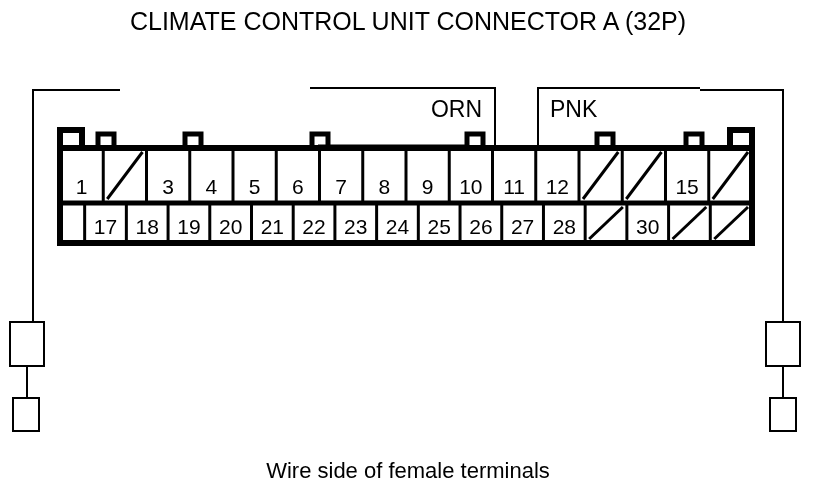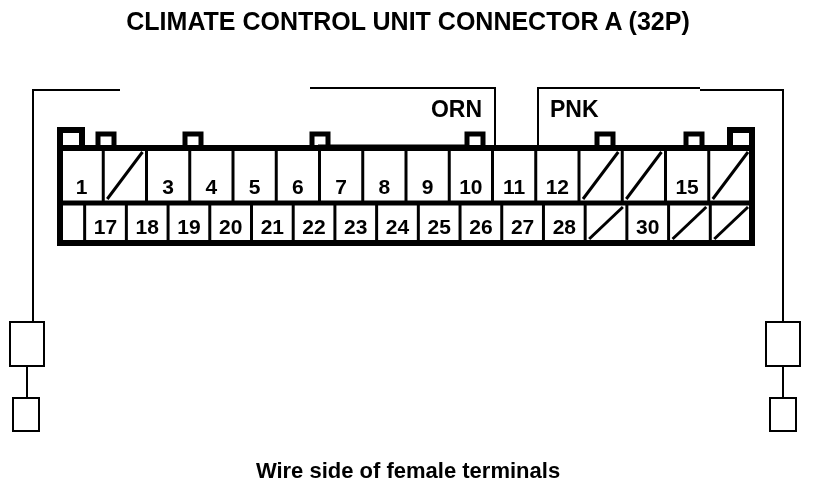--- a/index.html
+++ b/index.html
@@ -1,21 +1,21 @@
 <!DOCTYPE html>
 <html><head>
 <meta charset="utf-8">
 <title>Climate Control Unit Connector A</title>
 <style>
   html,body{margin:0;padding:0;background:#ffffff;}
   body{
     width:816px;height:496px;position:relative;overflow:hidden;
     font-family:"Liberation Sans", sans-serif;color:#000000;
   }
-  #root{position:absolute;left:0;top:0;width:816px;height:423px;font-weight:bold;}
+  #root{position:absolute;left:0;top:0;width:816px;height:423px;}
   svg#diagram{position:absolute;left:0;top:0;width:816px;height:496px;display:block;}
   .ttl{font-family:"Liberation Sans",sans-serif;font-size:25px;fill:#000;}
   .cap{font-family:"Liberation Sans",sans-serif;font-size:22px;fill:#000;}
   .wlbl{font-family:"Liberation Sans",sans-serif;font-size:23px;fill:#000;}
   .pin{font-family:"Liberation Sans",sans-serif;font-size:21px;fill:#000;}
   .ln{stroke:#000;fill:none;}
   .med{stroke-width:3;}
   .thin{stroke-width:2;}
   .wbox{fill:#fff;stroke:#000;stroke-width:2;}
 </style>

